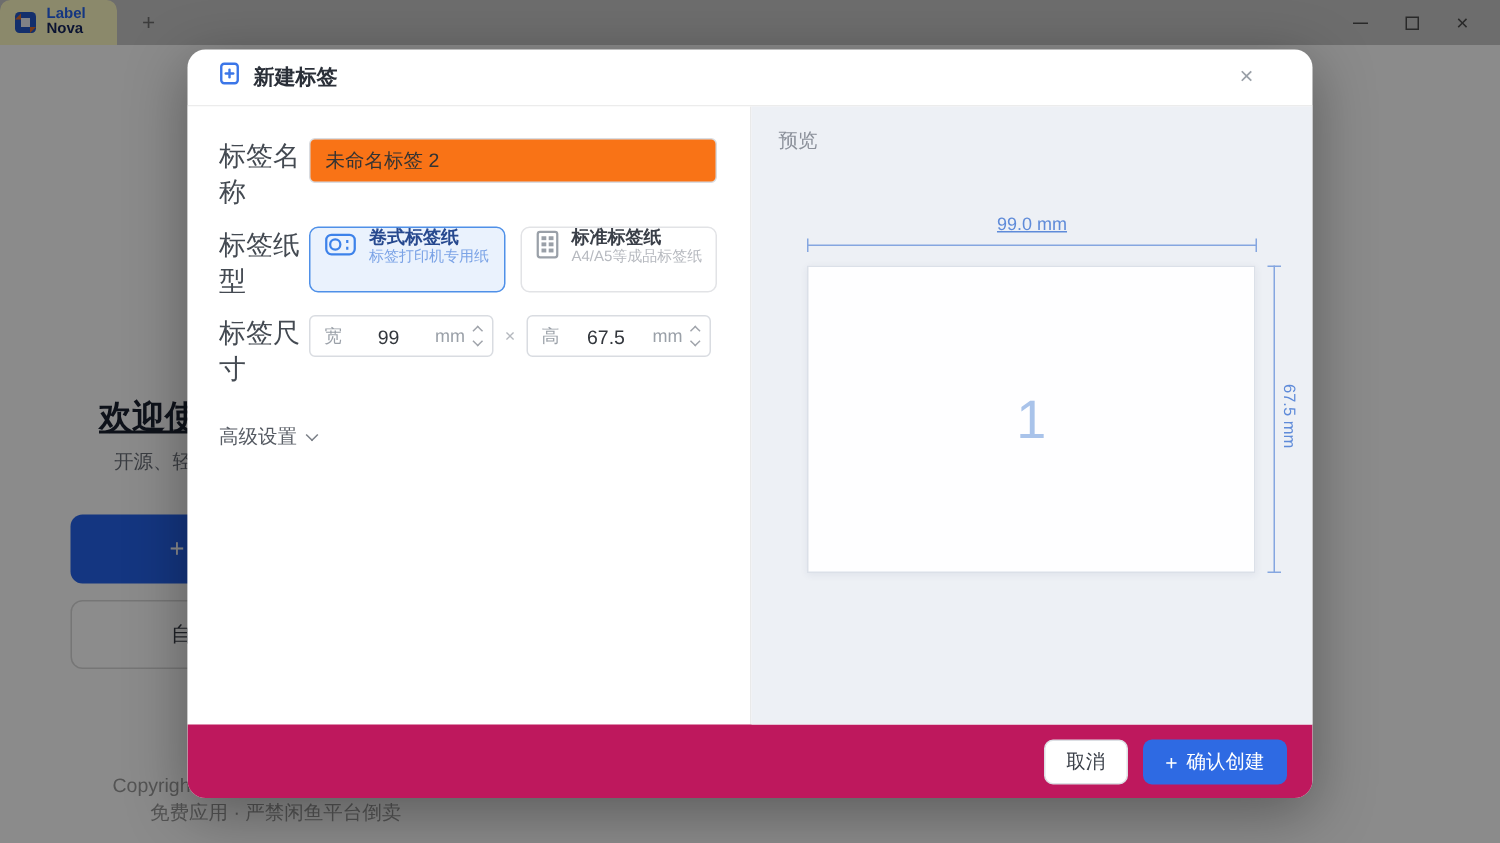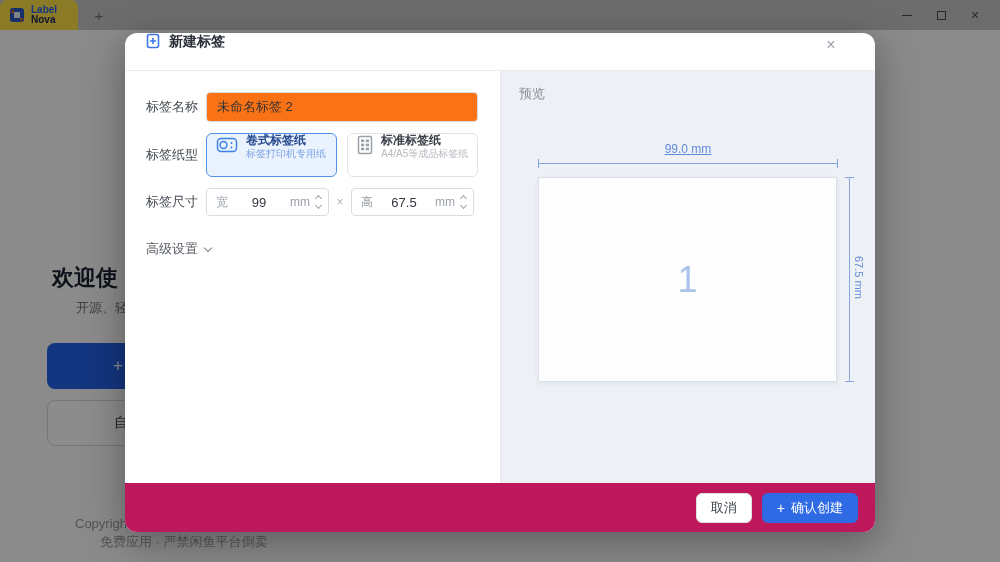--- a/index.html
+++ b/index.html
@@ -1,51 +1,51 @@
 <!DOCTYPE html>
 <html><head>
 <meta charset="utf-8">
 <style>
   * { margin:0; padding:0; box-sizing:border-box; }
   html,body { width:1000px; height:562px; overflow:hidden; font-family:"Liberation Sans","DejaVu Sans",sans-serif; }
   .app { position:absolute; inset:0; background:#fdfdfd; }
 
   
   .titlebar { position:absolute; top:0; left:0; right:0; height:30px; background:#c6c6c6; display:flex; align-items:stretch; }
-  .tab-active { width:78px; background:#fde047; border-radius:7px 7px 0 0; display:flex; align-items:center; gap:4px; padding:0 6px 0 7px; cursor:default; }
+  .tab-active { width:78px; background:#fef9c3; border-radius:7px 7px 0 0; display:flex; align-items:center; gap:4px; padding:0 6px 0 7px; cursor:default; }
   .logo-icon svg { display:block; }
   .logo-text { display:flex; flex-direction:column; line-height:10px; font-weight:bold; font-size:10px; }
   .logo-l1 { color:#2563eb; }
   .logo-l2 { color:#15255c; }
   .newtab { width:30px; display:flex; align-items:center; justify-content:center; color:#6e6e6e; font-size:15px; margin-left:6px; }
   .win-controls { margin-left:auto; display:flex; align-items:center; gap:8px; padding-right:12px; }
   .win-btn { width:26px; height:26px; display:flex; align-items:center; justify-content:center; color:#4c4c4c; font-size:14px; }
   .min-shape { width:10px; height:0; border-top:1.5px solid #4c4c4c; display:block; }
   .max-shape { width:9px; height:9px; border:1.5px solid #4c4c4c; display:block; }
 
   
-  .bg-heading { position:absolute; left:52px; top:263px; font-size:22px; font-weight:bold; color:#1b2231; white-space:nowrap; }
+  .bg-heading { position:absolute; left:66px; top:263px; font-size:22px; font-weight:bold; color:#1b2231; white-space:nowrap;text-decoration:underline; }
   .bg-sub { position:absolute; left:76px; top:299px; font-size:13px; color:#6a6f78; white-space:nowrap; }
   .bg-btn-primary { position:absolute; left:47px; top:343px; width:160px; height:46px; background:#2563eb; border-radius:8px; color:#fff; font-size:17px; display:flex; align-items:center; justify-content:flex-start; padding-left:66px; }
   .bg-btn-secondary { position:absolute; left:47px; top:400px; width:160px; height:46px; background:#ffffff; border:1px solid #d8d8d8; border-radius:8px; color:#3a3f48; font-size:14px; display:flex; align-items:center; padding-left:66px; }
   .bg-copy1 { position:absolute; left:75px; top:516px; font-size:13px; color:#9a9a9a; white-space:nowrap; }
   .bg-copy2 { position:absolute; left:100px; top:533px; font-size:13px; color:#9a9a9a; white-space:nowrap; }
 
   .overlay { position:absolute; inset:0; background:rgba(0,0,0,0.45); z-index:10; }
 
   
   .modal { position:absolute; left:125px; top:33px; width:750px; height:499px; background:#fff; border-radius:12px; box-shadow:0 10px 40px rgba(0,0,0,0.35); z-index:20; display:flex; flex-direction:column; overflow:hidden; }
-  .modal-header { height:38px; flex:0 0 38px; display:flex; padding:0 32px 0 20px; border-bottom:1px solid #ececec; }
+  .modal-header { height:38px; flex:0 0 38px; display:flex; align-items:center; padding:0 32px 0 20px; border-bottom:1px solid #ececec; }
   .modal-title { font-size:14px; font-weight:bold; color:#2a2f38; margin-left:8px; }
   .modal-close { margin-left:auto; width:24px; height:24px; display:flex; align-items:center; justify-content:center; color:#9aa0a8; font-size:16px; cursor:default; }
 
   .modal-body { flex:1; display:flex; min-height:0; }
   .form-panel { width:376px; flex:0 0 376px; border-right:1px solid #e9e9e9; padding:21px 22px 0 21px; background:#fff; }
   .form-row { display:flex; align-items:flex-start; margin-bottom:11px; }
-  .form-label { width:60px; flex:0 0 60px; font-size:13px; color:#444a52; padding-top:7px; }
+  .form-label { width:60px; flex:0 0 60px; font-size:18px; color:#444a52; padding-top:7px; }
   .form-label.center { padding-top:0; align-self:center; }
   .form-control { flex:1; }
   .name-input { width:100%; height:30px; border:1px solid #d9dce1; border-radius:4px; font-size:13px; color:#333; padding:0 10px; outline:none; font-family:inherit; background:#f97316; }
 
   .cards { display:flex; gap:10px; }
   .paper-card { width:131px; height:44px; border:1px solid #e2e3e6; border-radius:6px; background:#fff; display:flex; align-items:center; gap:7px; padding:0 6px 16px 8px; cursor:default; }
   .paper-card.selected { border:1.5px solid #4f90e8; background:#eaf2fd; }
   .card-texts { display:flex; flex-direction:column; line-height:14px; }
   .card-title { font-size:12px; font-weight:bold; color:#3a3f48; white-space:nowrap; }
   .paper-card.selected .card-title { color:#27498f; }

